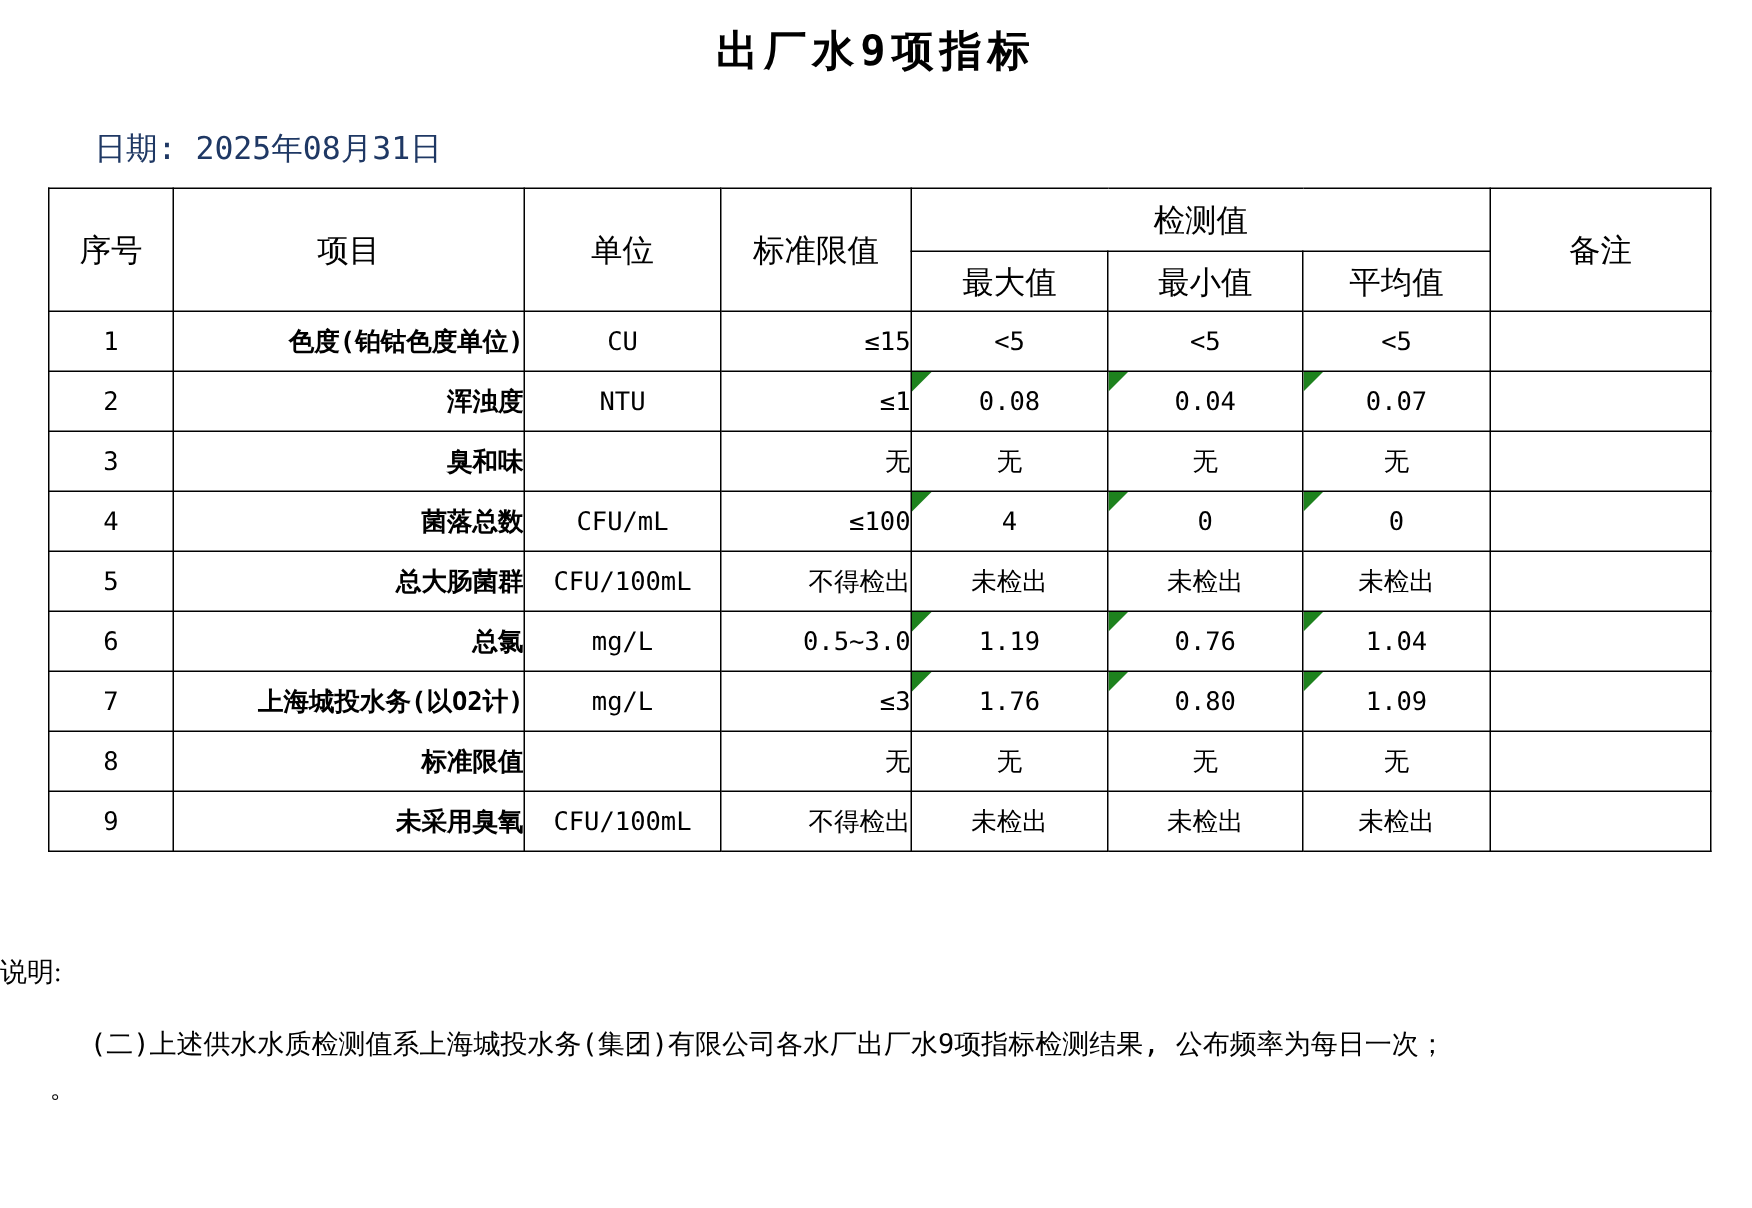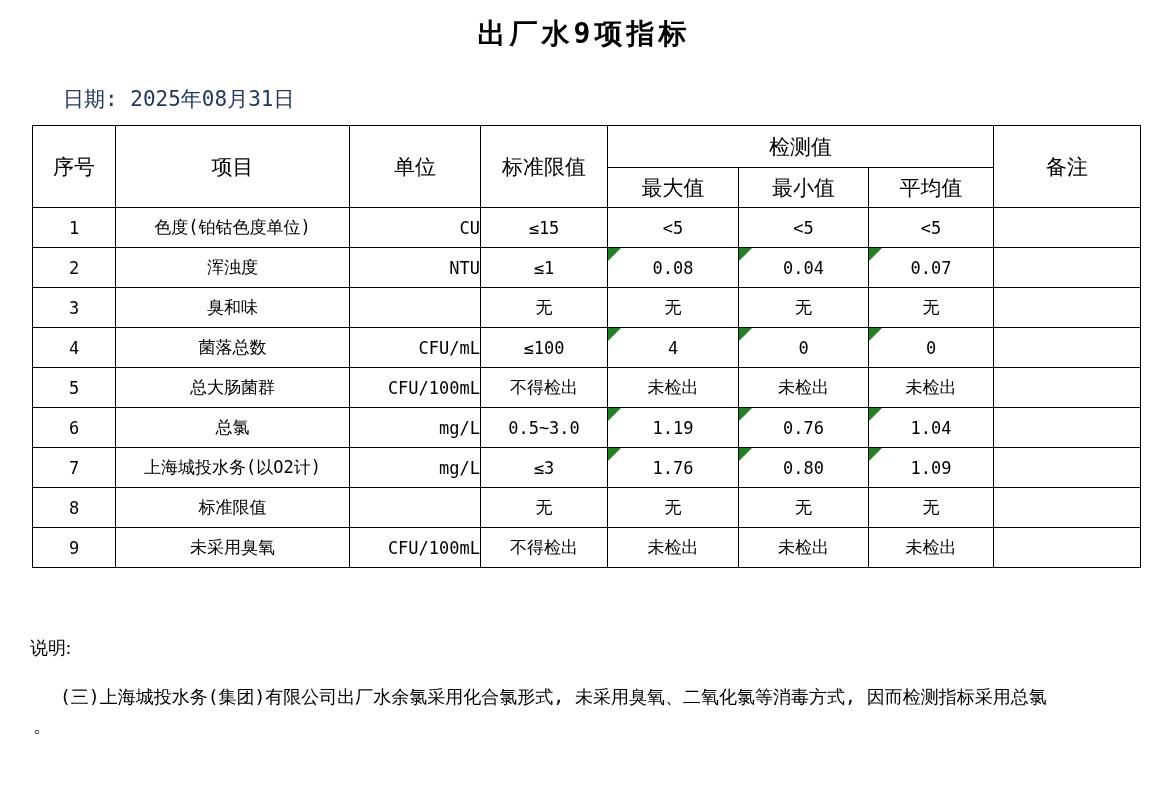--- a/index.html
+++ b/index.html
@@ -47,40 +47,39 @@
   }
   .report-table th {
     font-weight: normal;
     font-size: 21px;
     text-align: center;
   }
   tr.hdr-row-1 { height: 42px; }
   tr.hdr-row-2 { height: 40px; }
   tr.data-row  { height: 40px; }
   .c-seq   { text-align: center; }
-  .c-item  { text-align: center; padding-left: 8px; }
-  .c-unit  { text-align: right; padding-left: 5px; }
-  .c-limit { text-align: center; padding-left: 6px; }
+  .c-item  { text-align: right; padding-left: 8px; font-weight: bold; }
+  .c-unit  { text-align: center; padding-left: 5px; }
+  .c-limit { text-align: right; padding-left: 6px; }
   .c-val   { text-align: center; position: relative; }
   .c-remark{ text-align: center; }
   .flag-triangle {
     position: absolute;
     top: 0;
     left: 0;
     width: 0;
     height: 0;
     border-top: 13px solid var(--flag-color);
     border-right: 13px solid transparent;
   }
   .notes {
     margin-top: 68px;
     font-size: 18px;
   }
   .notes-heading {
-    margin-left: 30px;
     line-height: 24px;
     font-family: Liberation Serif, serif;
   }
   .notes-body {
     margin-top: 22px;
   }
   .note-line {
     margin-left: 60px;
     line-height: 29px;
     white-space: nowrap;
@@ -213,16 +212,16 @@
       <td class="c-val">未检出</td>
       <td class="c-val">未检出</td>
       <td class="c-remark"></td>
     </tr>
   </tbody>
 </table>
 
 <div class="notes">
   <div class="notes-heading">说明:</div>
   <div class="notes-body">
-    <div class="note-line">(三)上海城投水务(集团)有限公司出厂水余氯采用化合氯形式, 未采用臭氧、二氧化氯等消毒方式, 因而检测指标采用总氯</div>
+    <div class="note-line">(二)上述供水水质检测值系上海城投水务(集团)有限公司各水厂出厂水9项指标检测结果, 公布频率为每日一次；</div>
     <div class="note-period">。</div>
   </div>
 </div>
 
 </body></html>

